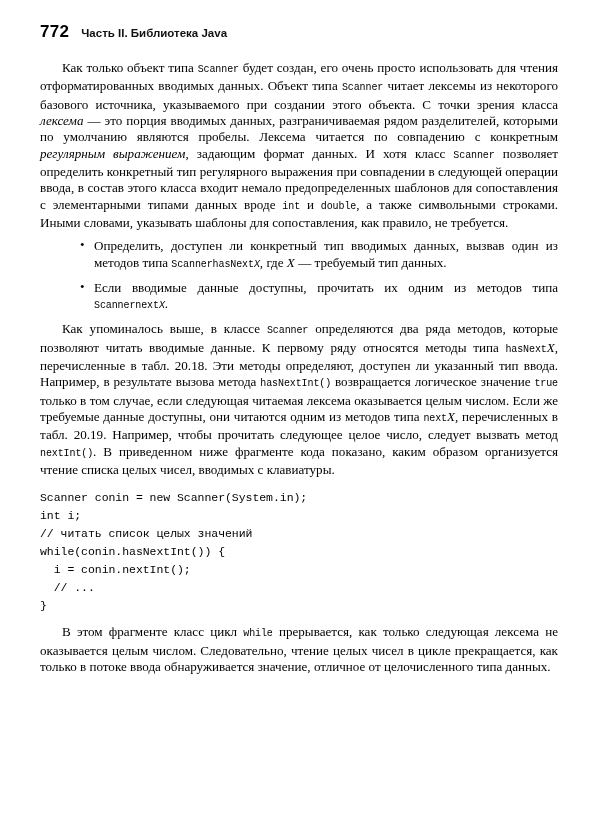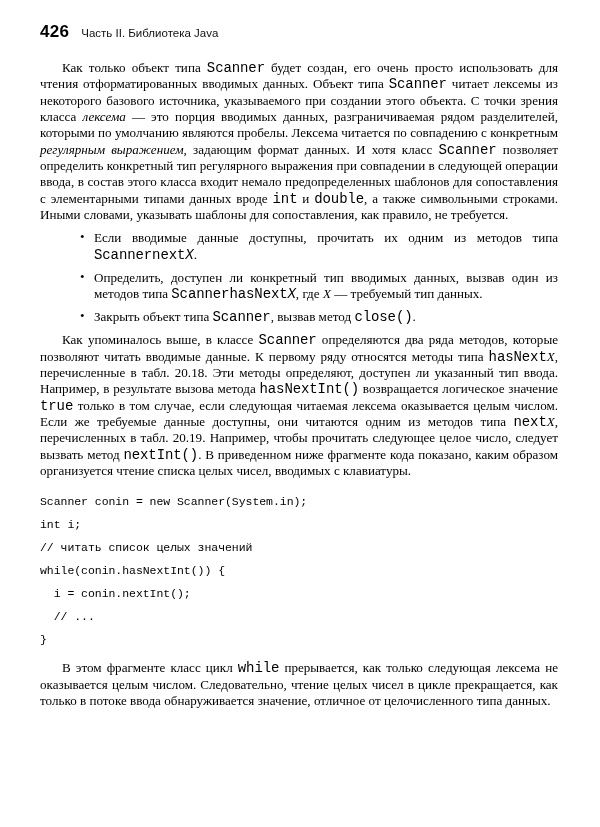--- a/index.html
+++ b/index.html
@@ -29,42 +29,42 @@
   }
   .folio {
     font-family: "Liberation Sans", sans-serif;
     font-weight: bold;
     font-size: 17px;
     letter-spacing: 0.3px;
   }
   .running-head {
     font-family: "Liberation Sans", sans-serif;
     font-size: 11.5px;
-    font-weight: normal;
+    font-weight: bold;
     color: #111;
     text-align: right;
   }
   h1.section-title {
     font-family: "Liberation Sans", sans-serif;
     font-size: 18.5px;
     font-weight: bold;
     margin: 0 0 14px 0;
     letter-spacing: 0.1px;
   }
   p.body-par {
     margin: 0 0 0.5px 0;
     font-size: 13.1px;
     line-height: 16.35px;
     text-align: justify;
     text-indent: 22px;
     hyphens: manual;
   }
   .mono {
     font-family: "Liberation Mono", monospace;
-    font-size: 14px;
+    font-size: 10px;
     letter-spacing: -0.1px;
   }
   .ital {
     font-style: italic;
   }
   ul.bullets {
     list-style: none;
     margin: 7px 0 7px 0;
     padding: 0 0 0 40px;
   }
@@ -79,45 +79,44 @@
   ul.bullets li::before {
     content: "•";
     position: absolute;
     left: 0;
     top: -1px;
     font-size: 13px;
   }
   pre.code {
     font-family: "Liberation Mono", monospace;
     font-size: 11.5px;
-    line-height: 23px;
+    line-height: 18px;
     margin: 11px 0 9px 0;
     padding: 0;
     white-space: pre;
     letter-spacing: -0.05px;
   }
 </style>
 </head>
 <body>
 
 <div class="page">
 
   <div class="header">
-    <span class="folio">426</span>
+    <span class="folio">772</span>
     <span class="running-head">Часть II. Библиотека Java</span>
   </div>
 
 
   <p class="body-par"><span>Как только объект типа </span><span class="mono">Scanner</span><span> будет создан, его очень просто использовать для чтения отформатированных вводимых данных. Объект типа </span><span class="mono">Scanner</span><span> читает лексемы из некоторого базового источника, указываемого при создании этого объекта. С точки зрения класса </span><span> </span><span class="ital">лексема</span><span> — это порция вводимых данных, разграничиваемая рядом разделителей, которыми по умолчанию являются пробелы. Лексема читается по совпадению с конкретным </span><span class="ital">регулярным выражением</span><span>, задающим формат данных. И хотя класс </span><span class="mono">Scanner</span><span> позволяет определить конкретный тип регулярного выражения при совпадении в следующей операции ввода, в состав этого класса входит немало предопределенных шаблонов для сопоставления с элементарными типами данных вроде </span><span class="mono">int</span><span> и </span><span class="mono">double</span><span>, а также символьными строками. Иными словами, указывать шаблоны для сопоставления, как правило, не требуется.</span></p>
 
 
   <ul class="bullets">
+    <li><span>Определить, доступен ли конкретный тип вводимых данных, вызвав один из методов типа </span><span class="mono">ScannerhasNext</span><span class="mono ital">X</span><span>, где </span><span class="ital">X</span><span> — требуемый тип данных.</span></li>
     <li><span>Если вводимые данные доступны, прочитать их одним из методов типа </span><span class="mono">Scannernext</span><span class="mono ital">X</span><span>.</span></li>
-    <li><span>Определить, доступен ли конкретный тип вводимых данных, вызвав один из методов типа </span><span class="mono">ScannerhasNext</span><span class="mono ital">X</span><span>, где </span><span class="ital">X</span><span> — требуемый тип данных.</span></li>
-    <li><span>Закрыть объект типа </span><span class="mono">Scanner</span><span>, вызвав метод </span><span class="mono">close()</span><span>.</span></li>
   </ul>
 
   <p class="body-par"><span>Как упоминалось выше, в классе </span><span class="mono">Scanner</span><span> определяются два ряда методов, которые позволяют читать вводимые данные. К первому ряду относятся методы типа </span><span class="mono">hasNext</span><span class="ital">X</span><span>, перечисленные в табл. 20.18. Эти методы определяют, доступен ли указанный тип ввода. Например, в результате вызова метода </span><span class="mono">hasNextInt()</span><span> возвращается логическое значение </span><span class="mono">true</span><span> только в том случае, если следующая читаемая лексема оказывается целым числом. Если же требуемые данные доступны, они читаются одним из методов типа </span><span class="mono">next</span><span class="ital">X</span><span>, перечисленных в табл. 20.19. Например, чтобы прочитать следующее целое число, следует вызвать метод </span><span class="mono">nextInt()</span><span>. В приведенном ниже фрагменте кода показано, каким образом организуется чтение списка целых чисел, вводимых с клавиатуры.</span></p>
 
   <pre class="code">Scanner conin = new Scanner(System.in);
 int i;
 // читать список целых значений
 while(conin.hasNextInt()) {
   i = conin.nextInt();
   // ...

